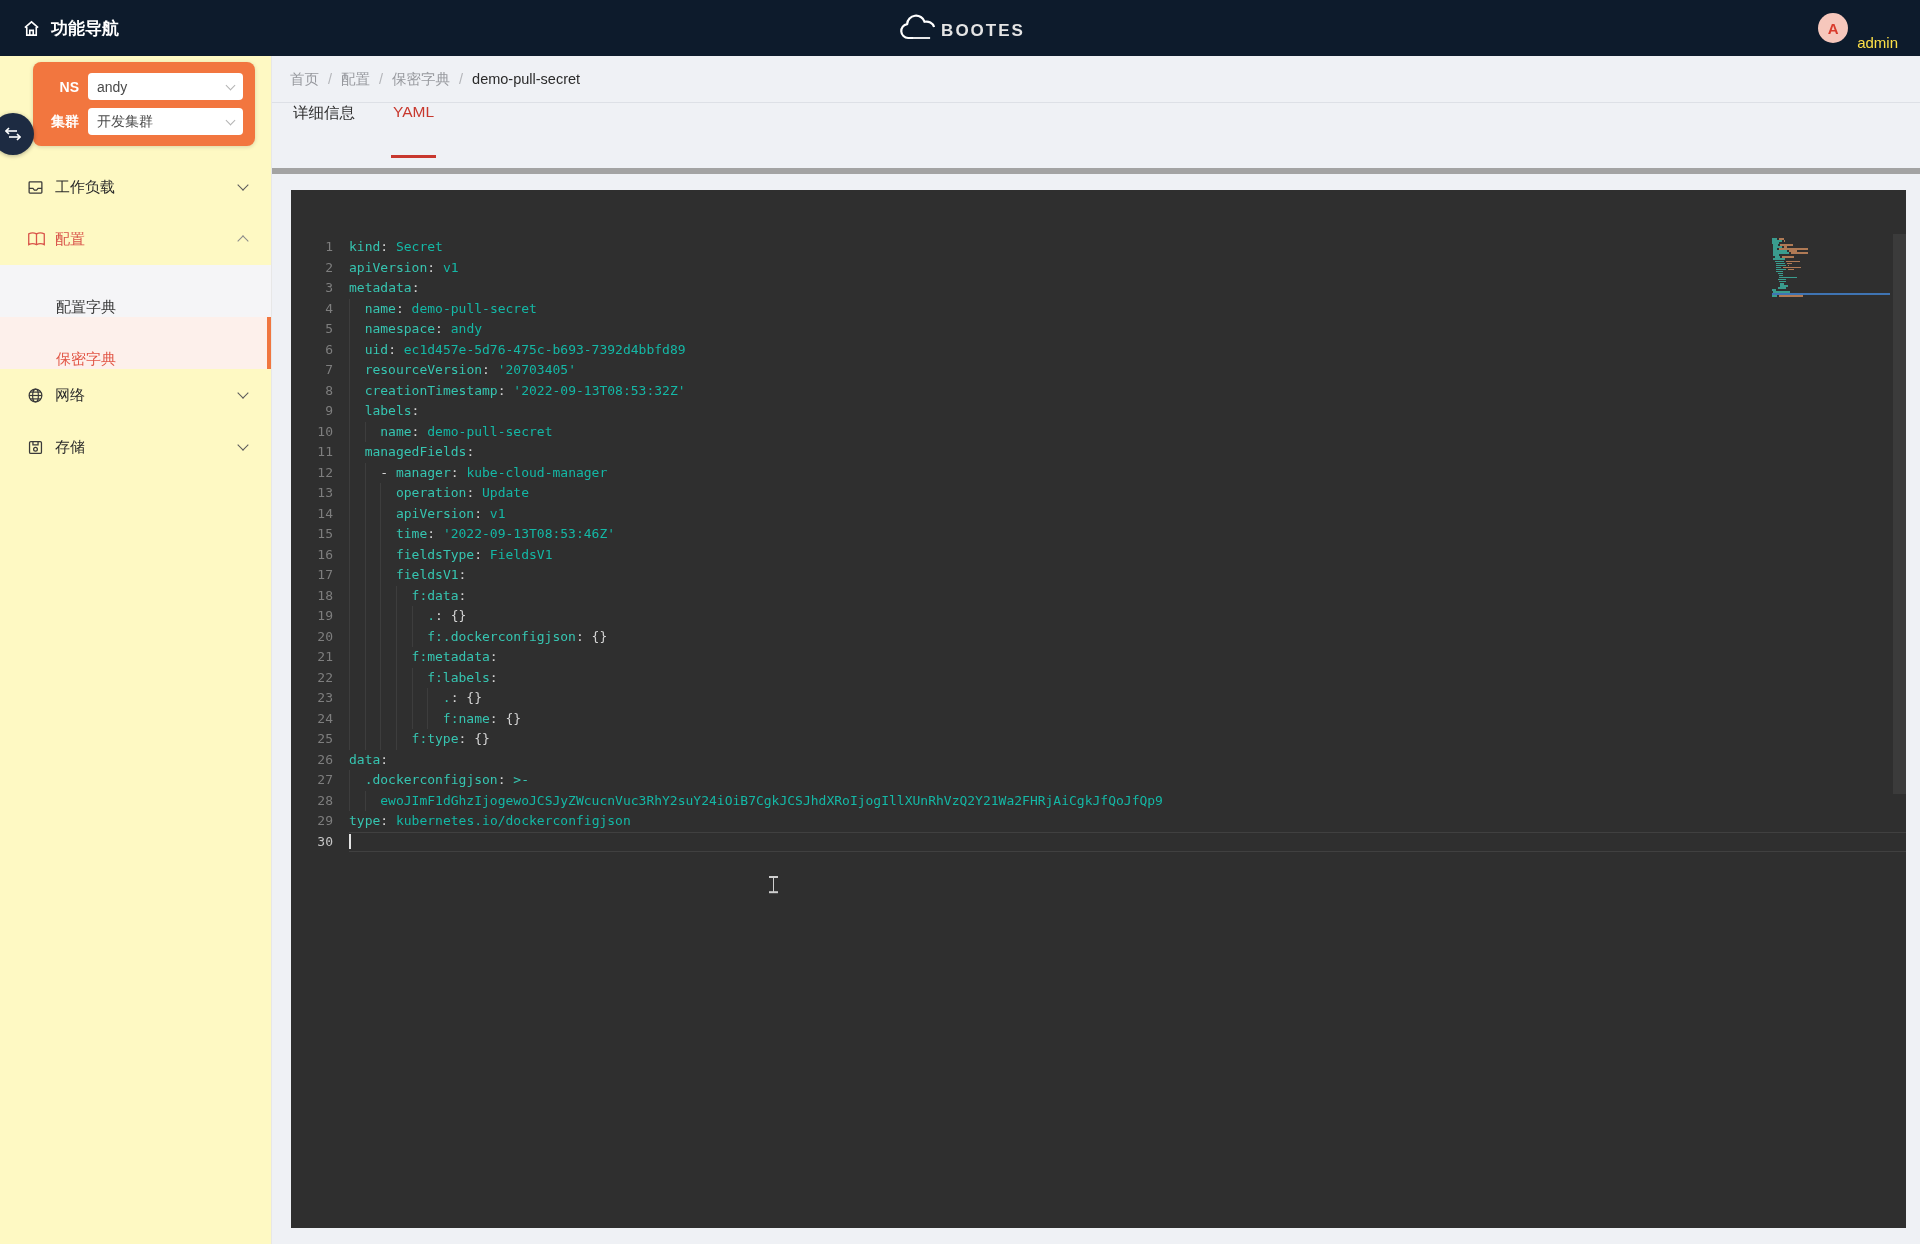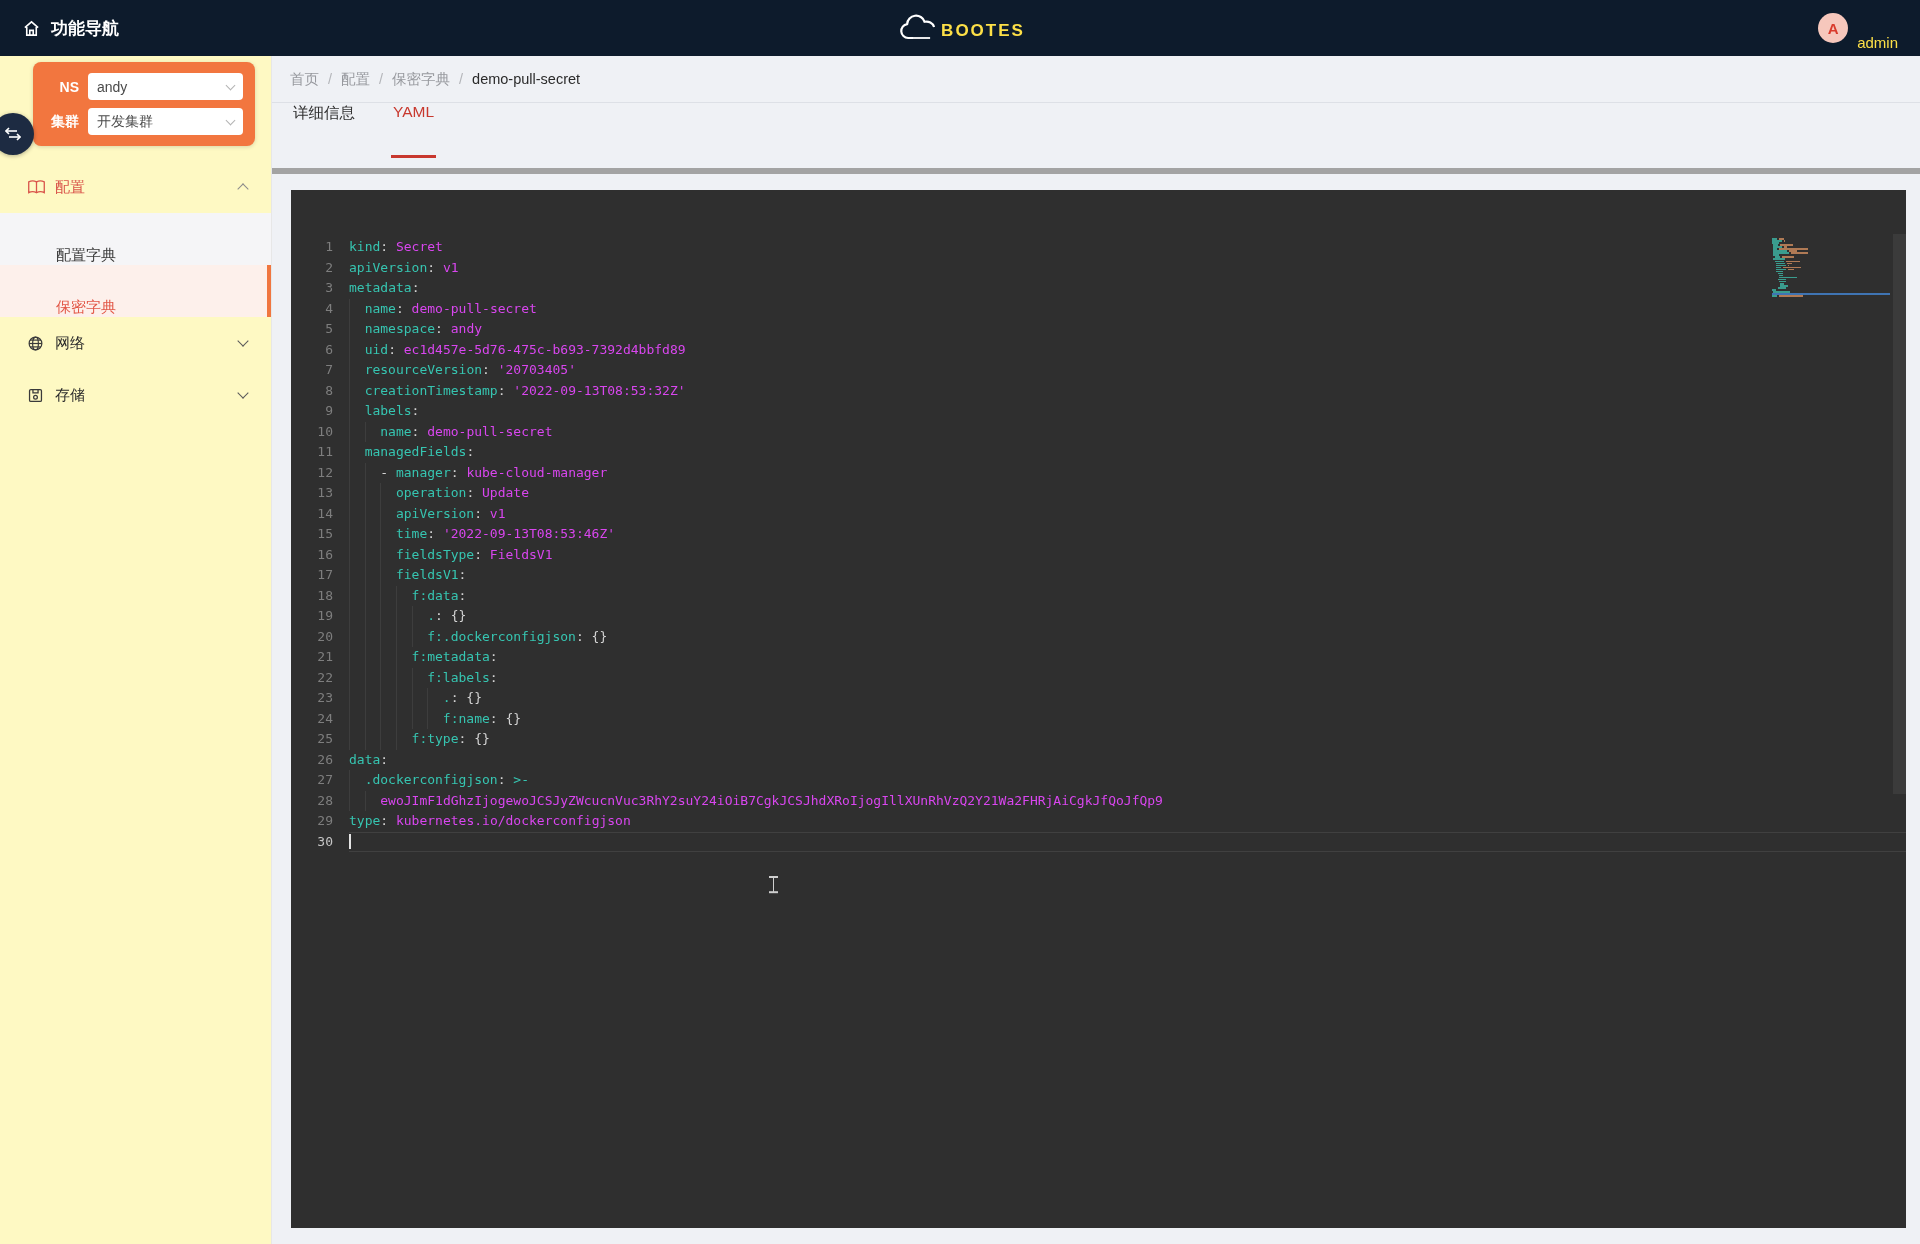--- a/index.html
+++ b/index.html
@@ -5,21 +5,21 @@
   html,body{margin:0;padding:0;background:#eff1f5;}
   *{box-sizing:border-box;}
   .app{position:relative;width:1920px;height:1244px;overflow:hidden;
        font-family:"Liberation Sans",sans-serif;color:#2b2b2b;background:#eff1f5;}
 
   
   .topbar{position:absolute;top:0;left:0;width:1920px;height:56px;background:#0d1b2c;
           display:flex;align-items:center;justify-content:space-between;padding:0 22px;z-index:20;}
   .topbar-left{display:flex;align-items:center;gap:10px;color:#fff;font-size:17px;font-weight:bold;}
   .logo{position:absolute;left:50%;top:0;height:56px;transform:translateX(-50%);
-        display:flex;align-items:center;color:#fde047;}
+        display:flex;align-items:center;color:#e5e5e5;}
   .logo-text{font-size:17px;font-weight:bold;letter-spacing:2px;margin-left:-8px;margin-top:6px;}
   .topbar-right{display:flex;align-items:center;gap:9px;}
   .avatar{width:30px;height:30px;border-radius:50%;background:#f6c7bc;color:#d93a2b;
           font-weight:bold;font-size:15px;display:flex;align-items:center;justify-content:center;}
   .username{color:#fde047;font-size:15px;margin-top:28px;}
 
   
   .sidebar{position:absolute;top:56px;left:0;width:272px;height:1188px;background:#fef9c3;
            border-right:1px solid #e7e7e7;z-index:10;}
   .content{position:absolute;top:56px;left:272px;width:1648px;height:1188px;background:#eff1f5;}
@@ -74,21 +74,21 @@
   .night-btn{display:flex;align-items:center;gap:7px;cursor:pointer;font-size:14px;color:#fff;}
   .code-area{position:absolute;top:44px;left:0;right:0;bottom:0;padding-top:3px;
              font-family:"DejaVu Sans Mono",monospace;font-size:13px;line-height:20.5px;overflow:hidden;}
   .code-line{display:flex;height:20.5px;white-space:pre;}
   .ln{flex:0 0 42px;text-align:right;color:#7e7e7e;user-select:none;}
   .lc{flex:1;margin-left:16px;white-space:pre;}
   .code-line.active .ln{color:#c6c6c6;}
   .code-line.active .lc{border-top:1px solid #404040;border-bottom:1px solid #404040;}
   .ig{display:inline-block;width:2ch;height:20.5px;border-left:1px solid #3d3d3d;vertical-align:top;}
   .t-k{color:#36c5b1;}
-  .t-v{color:#d946ef;text-align:right;}
+  .t-v{color:#14b8a6;text-align:right;}
   .t-p{color:#d4d4d4;}
   .caret{display:inline-block;width:2px;height:15px;background:#e4e4e4;vertical-align:middle;margin-top:-3px;}
 
   
   .minimap{position:absolute;top:4px;right:16px;width:118px;}
   .mm-line{height:1.5px;margin-bottom:0.55px;font-size:0;}
   .mm-k{display:inline-block;height:100%;background:#3a9c8e;vertical-align:top;}
   .mm-v{display:inline-block;height:100%;background:#b07a55;margin-left:2px;vertical-align:top;}
   .mm-wide{background:#3f74b3;width:118px;}
   .ed-scrollbar{position:absolute;top:0;right:0;width:13px;height:560px;background:rgba(255,255,255,0.06);}
@@ -161,20 +161,30 @@
         <span class="lbl">集群</span>
         <div class="select">
           <span>开发集群</span>
           <span class="caret-down"></span>
         </div>
       </div>
     </div>
 
     <div class="menu">
 
+      <div class="menu-row">
+        <span class="mi">
+          <svg width="17" height="17" viewBox="0 0 20 20" fill="none" stroke="#3a3a3a" stroke-width="1.5">
+            <rect x="2.5" y="3.5" width="15" height="13" rx="1"></rect>
+            <path d="M2.5 11 h4.5 l1.7 2 h2.6 l1.7 -2 h4.5"></path>
+          </svg>
+        </span>
+        <span class="mtext">工作负载</span>
+        <span class="chev down"></span>
+      </div>
 
       <div class="menu-row parent-active">
         <span class="mi">
           <svg width="19" height="17" viewBox="0 0 22 18" fill="none" stroke="#d9544a" stroke-width="1.5">
             <path d="M2 2.5 C5 1 8 1 11 2.5 C14 1 17 1 20 2.5 V15 C17 13.5 14 13.5 11 15 C8 13.5 5 13.5 2 15 Z"></path>
             <path d="M11 2.5 V15"></path>
           </svg>
         </span>
         <span class="mtext">配置</span>
         <span class="chev up"></span>

